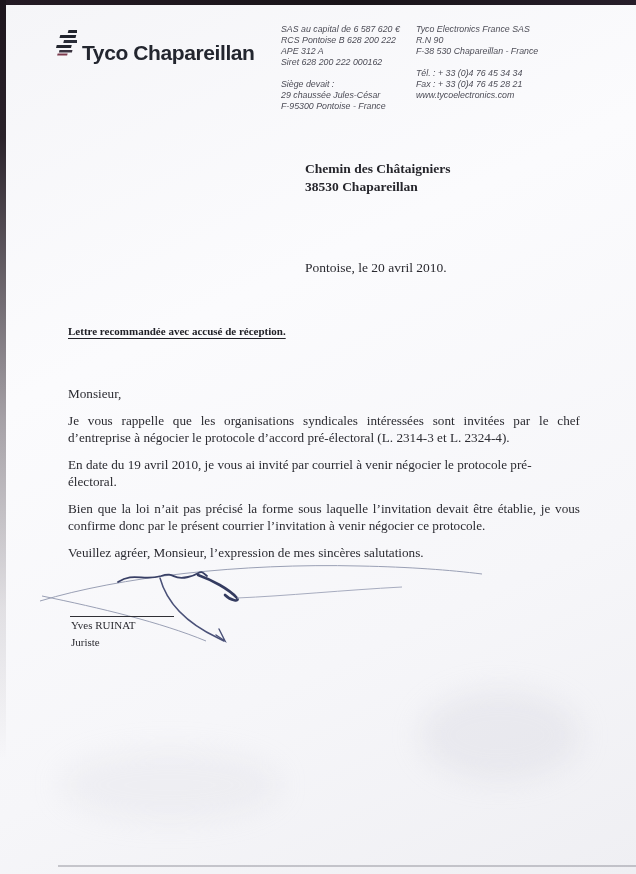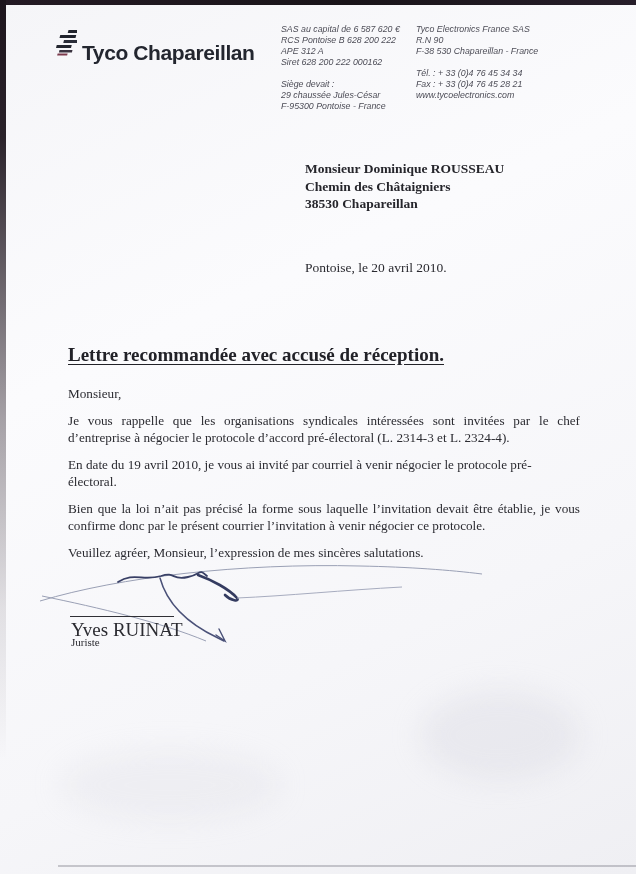--- a/index.html
+++ b/index.html
@@ -32,32 +32,32 @@
     font-size:8.8px;line-height:11px;color:#4d4d57;}
   .hdr-col .grp{margin-bottom:11px;}
   .hdr-col-1{left:281px;width:132px;}
   .hdr-col-2{left:416px;width:160px;}
 
   .recipient{position:absolute;left:305px;top:160px;
     font-weight:700;font-size:13.5px;line-height:17.5px;color:#26262c;}
 
   .dateline{position:absolute;left:305px;top:260px;font-size:13.5px;color:#2a2a30;}
 
-  .subject{position:absolute;left:68px;top:344px;
-    font-weight:700;font-size:19px;color:#222228;
+  .subject{position:absolute;left:68px;top:325px;
+    font-weight:700;font-size:11px;color:#222228;
     text-decoration:underline;text-underline-offset:3px;}
 
   .body-text{position:absolute;left:68px;top:378px;width:512px;
     font-size:13.2px;line-height:17.5px;color:#2b2b31;}
   .body-text p{margin:7px 0 9px 0;}
   .body-text p.just{text-align:justify;}
 
   .sig-svg{position:absolute;left:30px;top:555px;width:470px;height:100px;}
   .sig-line{position:absolute;left:70px;top:616px;width:104px;height:1.4px;background:#2f2f35;}
-  .sig-name{position:absolute;left:71px;top:619px;font-size:19px;color:#2b2b31;}
+  .sig-name{position:absolute;left:71px;top:619px;font-size:11px;color:#2b2b31;}
   .sig-title{position:absolute;left:71px;top:636px;font-size:11px;color:#2b2b31;}
 
   
   .blob{position:absolute;border-radius:50%;filter:blur(14px);pointer-events:none;}
   .blob1{left:420px;top:690px;width:160px;height:90px;background:rgba(205,205,215,.25);}
   .blob2{left:60px;top:750px;width:220px;height:70px;background:rgba(210,210,220,.2);}
 </style>
 </head>
 <body>
 
@@ -101,21 +101,20 @@
       <div>F-38 530 Chapareillan - France</div>
     </div>
     <div class="grp">
       <div>Tél. : + 33 (0)4 76 45 34 34</div>
       <div>Fax : + 33 (0)4 76 45 28 21</div>
       <div>www.tycoelectronics.com</div>
     </div>
   </div>
 
   <div class="recipient">
-    <div>Monsieur Dominique ROUSSEAU</div>
     <div>Chemin des Châtaigniers</div>
     <div>38530 Chapareillan</div>
   </div>
 
   <div class="dateline">Pontoise, le 20 avril 2010.</div>
 
   <div class="subject">Lettre recommandée avec accusé de réception.</div>
 
   <div class="body-text">
     <p>Monsieur,</p>

